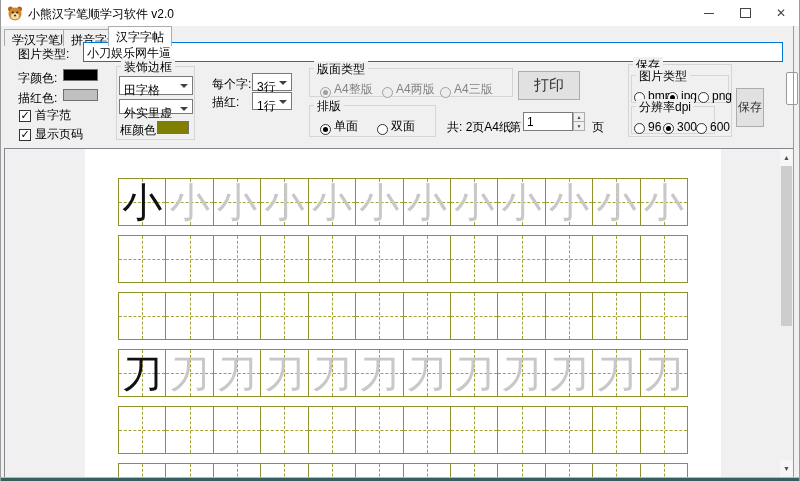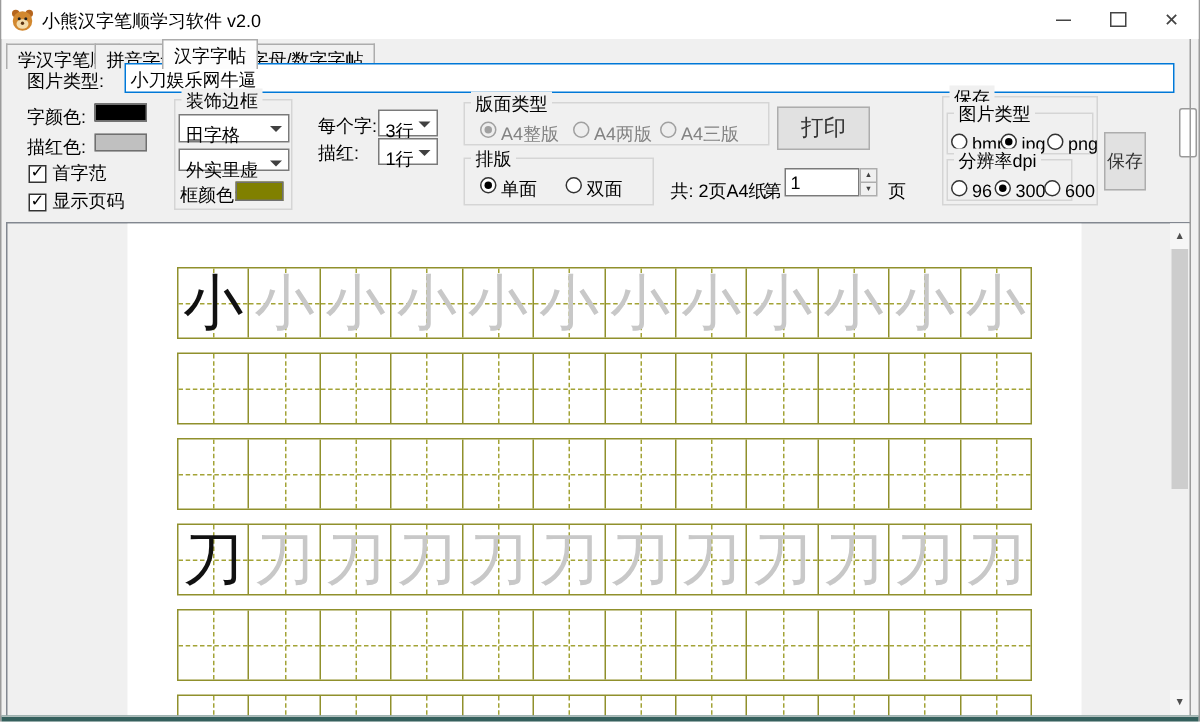--- a/index.html
+++ b/index.html
@@ -30,21 +30,21 @@
   .groupbox{border:1px solid #d5d5d5;box-sizing:border-box;}
   .legend{position:absolute;top:-8px;left:4px;background:#f0f0f0;padding:0 3px;white-space:nowrap;}
   .combo{background:#fff;border:1px solid #7a7a7a;box-sizing:border-box;padding:5px 16px 0 4px;white-space:nowrap;}
   .combo .chev{position:absolute;right:4px;top:7px;width:0;height:0;
       border-left:4px solid transparent;border-right:4px solid transparent;border-top:4px solid #404040;}
   .radio{width:11px;height:11px;border:1px solid #333;border-radius:50%;background:#fff;
       box-sizing:border-box;display:inline-block;position:relative;vertical-align:-2px;}
   .radio.sel::after{content:"";position:absolute;left:2px;top:2px;width:5px;height:5px;border-radius:50%;background:#000;}
   .radio.dis{border-color:#a0a0a0;background:#eee;}
   .radio.dis.sel::after{background:#a0a0a0;}
-  .ropt{white-space:nowrap;display:inline-flex;align-items:flex-start;gap:3px;}
+  .ropt{white-space:nowrap;display:inline-flex;align-items:flex-end;gap:3px;}
   .ropt.dis{color:#838383;}
   .btn{background:#e1e1e1;border:1px solid #adadad;box-sizing:border-box;
       display:flex;align-items:center;justify-content:center;color:#333;}
   .spin-input{background:#fff;border:1px solid #7a7a7a;box-sizing:border-box;padding:2px 3px;font-size:12px;}
   .spinner{display:flex;flex-direction:column;border:1px solid #adadad;box-sizing:border-box;background:#f0f0f0;}
   .spinner div{flex:1;display:flex;align-items:center;justify-content:center;font-size:5px;color:#404040;}
   .spinner div:first-child{border-bottom:1px solid #adadad;}
   
   .viewport{left:3px;top:148px;width:790px;height:329px;background:#f0f0f0;
       border-top:1px solid #828790;border-left:1px solid #828790;box-sizing:border-box;overflow:hidden;}
@@ -89,21 +89,20 @@
     </div>
   <div class="abs win-btn" style="left:762px">
       <div class="glyph-close">✕</div>
     </div>
 </div>
 
 <div class="abs tabstrip">
   <div class="tab" style="left:3px">学汉字笔顺</div>
   <div class="tab" style="left:62px">拼音字母</div>
   <div class="tab active" style="left:107px">汉字字帖</div>
-  <div class="tab" style="left:158px">字母/数字字帖</div>
 </div>
 
 <div class="abs lbl" style="left:17px;top:46px">图片类型:</div>
 <div class="abs text-input" style="left:82px;top:42px;width:700px;height:20px">
   <span>小刀娱乐网牛逼</span>
 </div>
 
 <div class="abs lbl" style="left:17px;top:70px">字颜色:</div>
 <div class="abs swatch" style="left:62px;top:69px;width:35px;height:12px;background:#000"></div>
 <div class="abs lbl" style="left:17px;top:90px">描红色:</div>

